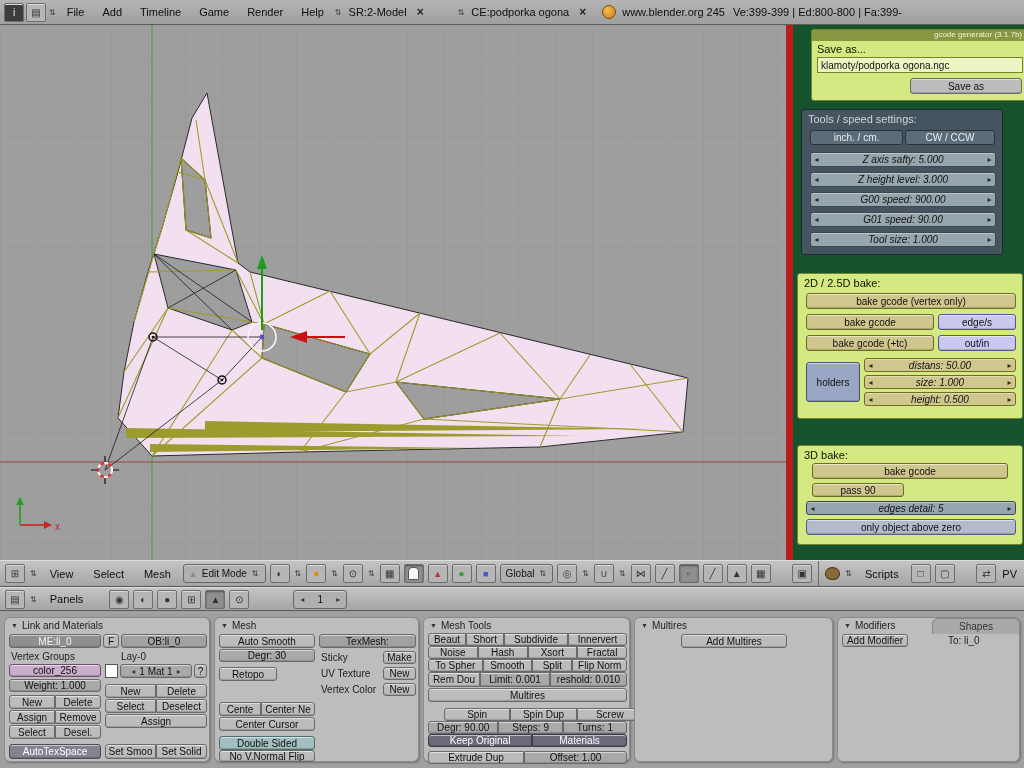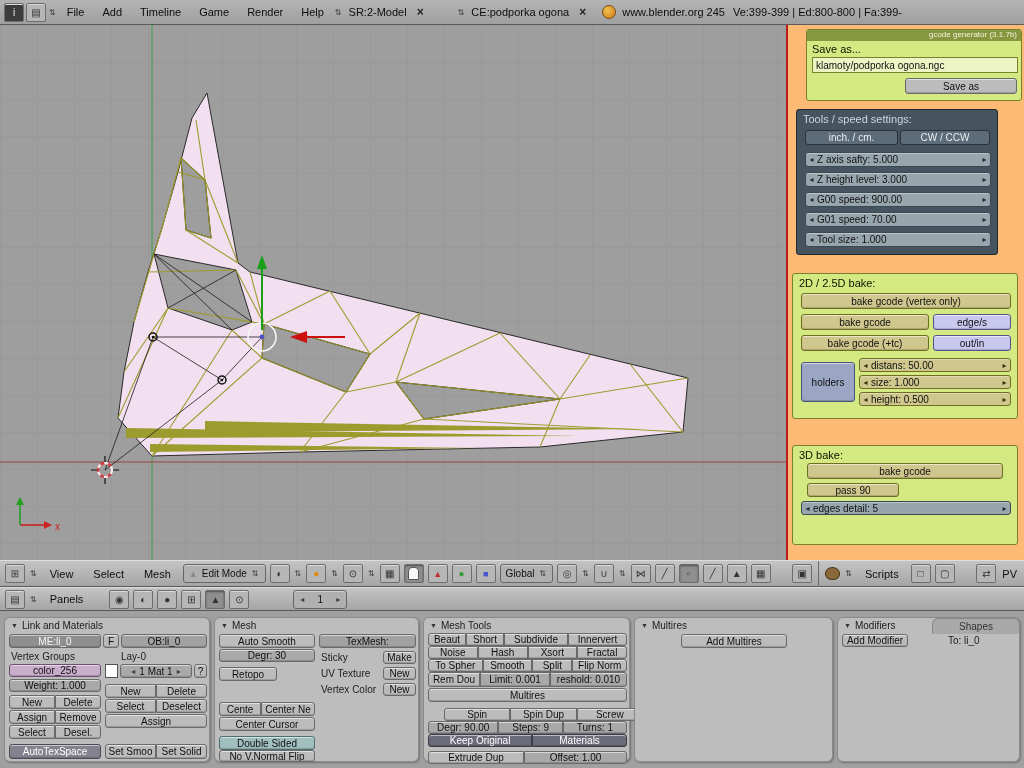--- a/index.html
+++ b/index.html
@@ -42,26 +42,26 @@
   .cyanb{background:#a2bfbf;border-color:#4f6f6f;}
   .pinkf{background:#c9aecb;border-color:#6f4f71;}
   .khaki{background:#cfc78d;border-color:#6e6e20;}
   .peri{background:#c9c9f0;border-color:#55558a;}
   .holdersb{background:#9aa6c4;border-color:#46557a;}
   .blgray{background:#b2bacc;border-color:#55608a;}
   .dbtn{background:#5c6c78;color:#e9eff3;border:1px solid #28323a;border-radius:3px;
         display:flex;align-items:center;justify-content:center;font-size:10px;box-sizing:border-box;}
   .slider{display:flex;align-items:center;border-radius:3px;font-size:10px;box-sizing:border-box;
           border:1px solid #6e6e20;background:#cfc78d;box-shadow:inset 0 1px 0 rgba(255,255,255,.35);}
-  .slider .mid{flex:1;overflow:hidden;white-space:nowrap;}
+  .slider .mid{flex:1;text-align:center;overflow:hidden;white-space:nowrap;font-style:italic;}
   .slider .arr{width:11px;text-align:center;font-size:8px;color:#33330a;}
   .gslider{background:#97a5ad;border-color:#394851;}
   .gslider .arr{color:#1e2a30;}
   
-  #scripts-region{position:absolute;left:786px;top:25px;width:238px;height:535px;background:#fdba74;border-left:2px solid #b91c1c;box-sizing:border-box;}
+  #scripts-region{position:absolute;left:786px;top:25px;width:238px;height:535px;background:#14532d;border-left:7px solid #b91c1c;box-sizing:border-box;}
   .gpanel{position:absolute;background:#d4e981;border:1px solid #76832c;border-radius:3px;box-sizing:border-box;}
   .dpanel{position:absolute;background:#46545f;border:1px solid #1f2930;border-radius:3px;box-sizing:border-box;}
   .gtitle{font-size:11px;color:#101400;}
   .dtitle{font-size:11px;color:#ccd6dc;}
   .save-input{position:absolute;background:#edf5c4;border:1px solid #76832c;font-size:10px;color:#111;
               font-family:"Liberation Sans",sans-serif;box-sizing:border-box;padding:0 3px;}
   .title-strip{position:absolute;left:0;top:0;right:0;height:11px;background:#87973f;color:#f2f4da;
                font-size:8px;text-align:right;padding-right:4px;overflow:hidden;border-radius:2px 2px 0 0;}
   
   #buttons-area{position:absolute;left:0;top:611px;width:1024px;height:157px;background:#a0a0a0;}
@@ -191,21 +191,21 @@
           <span class="mid">Z height level: 3.000</span>
           <span class="arr">▸</span>
       </div>
       <div class="slider gslider abs" style="left:8px;top:82px;width:186px;height:15px;">
         <span class="arr">◂</span>
           <span class="mid">G00 speed: 900.00</span>
           <span class="arr">▸</span>
       </div>
       <div class="slider gslider abs" style="left:8px;top:102px;width:186px;height:15px;">
         <span class="arr">◂</span>
-          <span class="mid">G01 speed: 70.00</span>
+          <span class="mid">G01 speed: 90.00</span>
           <span class="arr">▸</span>
       </div>
       <div class="slider gslider abs" style="left:8px;top:122px;width:186px;height:15px;">
         <span class="arr">◂</span>
           <span class="mid">Tool size: 1.000</span>
           <span class="arr">▸</span>
       </div>
     </div>
 
     <div class="gpanel" style="left:4px;top:248px;width:226px;height:146px;">
@@ -235,20 +235,21 @@
 
     <div class="gpanel" style="left:4px;top:420px;width:226px;height:100px;">
       <div class="abs gtitle" style="left:6px;top:3px;">3D bake:</div>
       <div class="b khaki abs" style="left:14px;top:17px;width:196px;height:16px;">bake gcode</div>
       <div class="b khaki abs" style="left:14px;top:37px;width:92px;height:14px;">pass 90</div>
       <div class="slider gslider abs" style="left:8px;top:55px;width:210px;height:14px;">
         <span class="arr">◂</span>
           <span class="mid">edges detail: 5</span>
           <span class="arr">▸</span>
       </div>
+      <div class="b blgray abs" style="left:8px;top:73px;width:210px;height:16px;">only object above zero</div>
     </div>
   </div>
 
   <div class="strip" style="top:560px;height:27px;">
     <span class="ic">⊞</span>
       <span class="ud">⇅</span>
     <span class="menu">View</span>
     <span class="menu">Select</span>
     <span class="menu">Mesh</span>
     <span class="combo">

